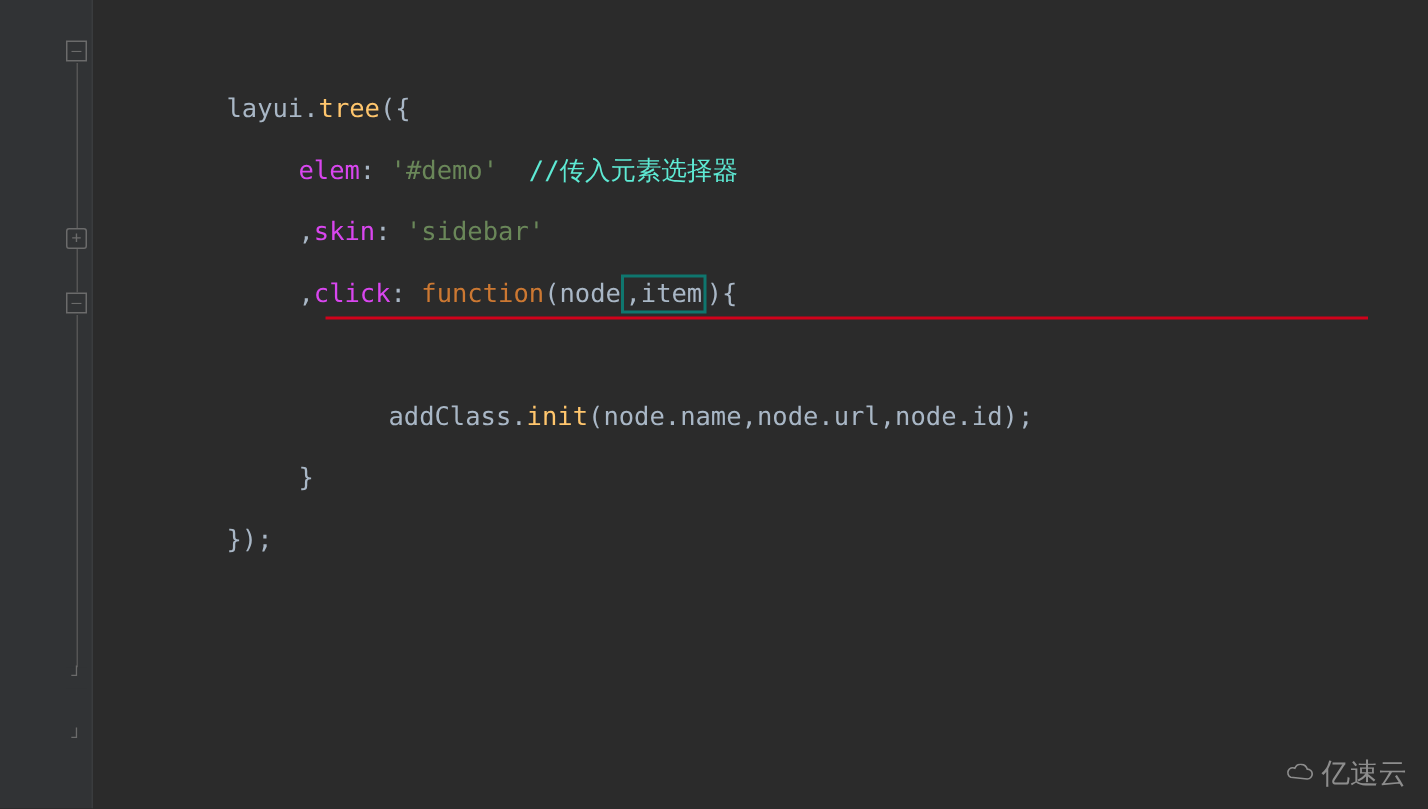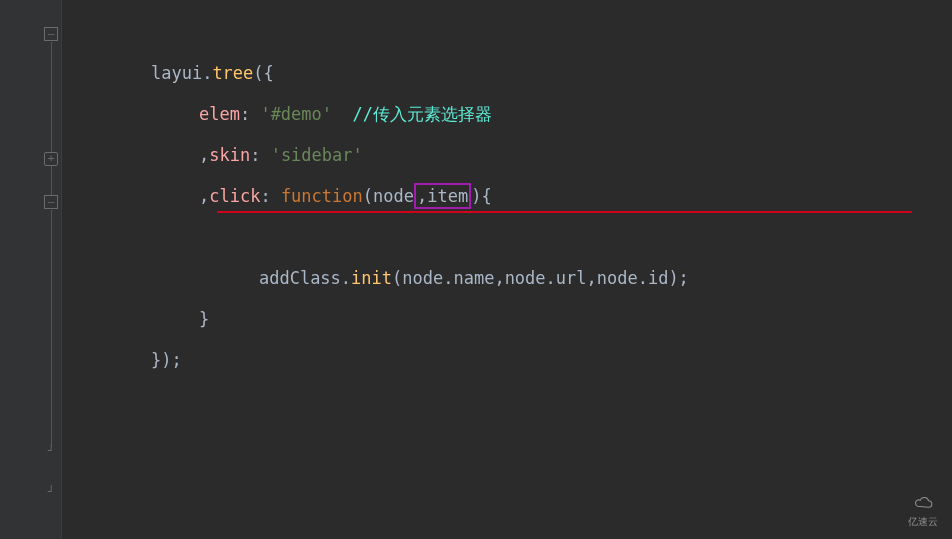--- a/index.html
+++ b/index.html
@@ -44,54 +44,53 @@
     padding-top: 12px;
   }
   .line {
     white-space: pre;
     padding-left: 48px;
     line-height: 41px;
     height: 41px;
     position: relative;
   }
   .tok-default { color: #a9b7c6; }
-  .tok-prop    { color: #fca5a5; text-align: right; }
+  .tok-prop    { color: #d946ef; text-align: right; }
   .tok-string  { color: #6a8759; }
   .tok-keyword { color: #cc7832; }
   .tok-comment { color: #5eead4; }
   .tok-method  { color: #ffc66d; }
   .tok-punc    { color: #a9b7c6; }
   .hl {
     background: #32593d;
     padding: 2px 0;
   }
   .hl-warn {
     background: #3d503d;
     border-bottom: 1px dotted #8c9440;
   }
   .red-box {
-    border: 2px solid #a21caf;
+    border: 2px solid #0f766e;
     padding: 1px 1px;
   }
   .red-uline {
     position: absolute;
     height: 2px;
     background: #d0021b;
   }
   .watermark {
     position: absolute;
     right: 14px; bottom: 10px;
     color: #cfcfcf;
-    font-size: 10px;
+    font-size: 19px;
     opacity: 0.6;
     display: flex;
     align-items: center;
     gap: 4px;
     font-family: sans-serif;
-    flex-direction: column;
   }
   .watermark svg { width: 22px; height: 14px; }
 </style>
 </head>
 <body>
 
 <div class="gutter">
   <div class="fold-mark" style="top:27px;">–</div>
   <div class="vline" style="top:42px; height:153px;"></div>
   <div class="fold-mark mid" style="top:152px;">+</div>

